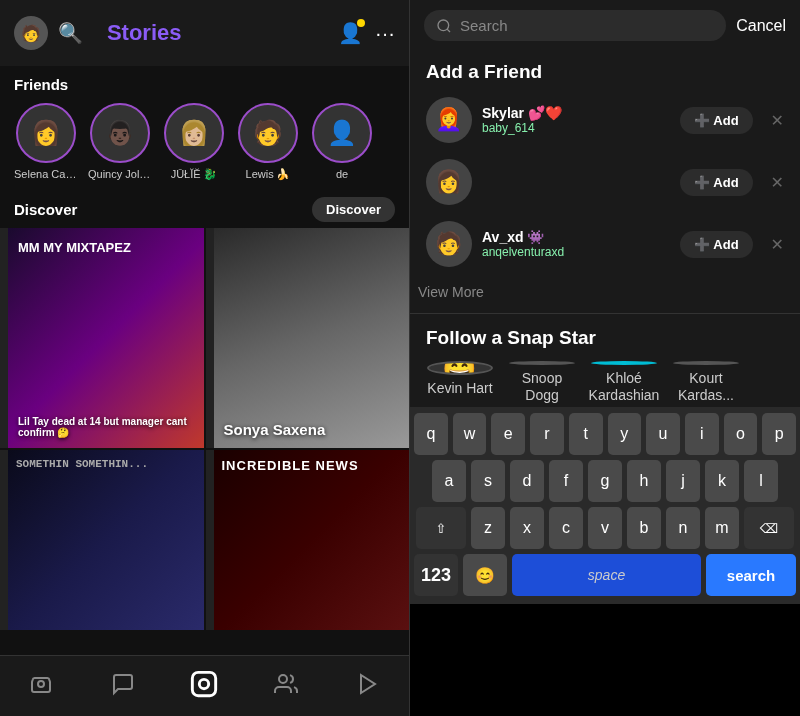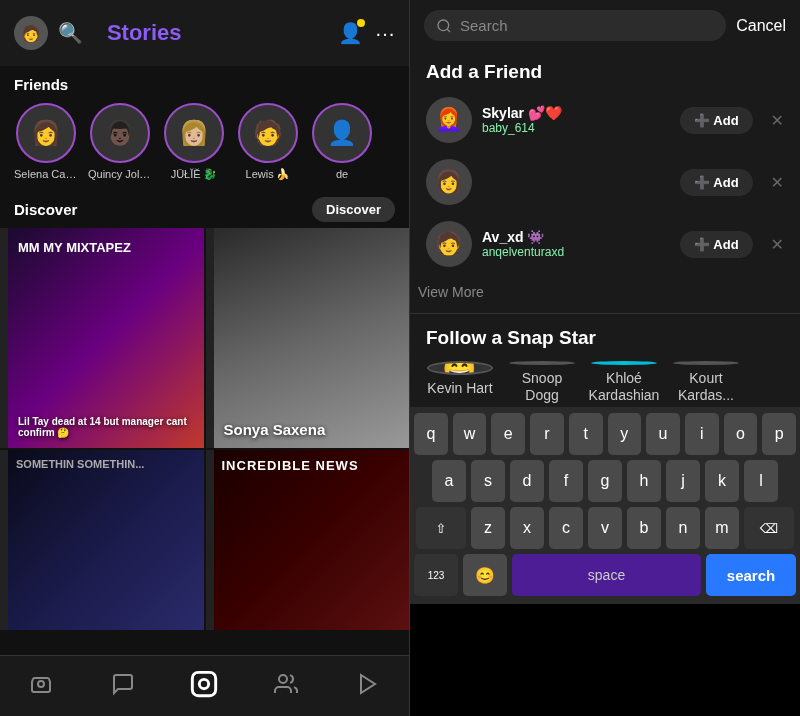--- a/index.html
+++ b/index.html
@@ -166,21 +166,21 @@
       inset: 0;
       display: flex;
       align-items: center;
       justify-content: center;
       font-size: 60px;
       margin-left: 8px;
     }
 
     .card-1-bg { background: linear-gradient(135deg, #1a0a2e, #4a0080, #c0392b); }
     .card-2-bg { background: linear-gradient(135deg, #2c2c2c, #555, #888); }
-    .card-3-bg { background: linear-gradient(135deg, #0a0a1a, #1a1a3a, #2a2a5a); }
+    .card-3-bg { background: linear-gradient(135deg, #0a0a1a, #1a1a3a, #2a2a5a); font-family: Liberation Mono, monospace; }
     .card-4-bg { background: linear-gradient(135deg, #1a0000, #3a0000, #5a1010); }
 
     
     .bottom-nav {
       display: flex;
       justify-content: space-around;
       padding: 10px 0 14px;
       background: #1a1a1a;
       border-top: 1px solid #333;
     }
@@ -391,21 +391,21 @@
       font-weight: 500;
       cursor: pointer;
     }
 
     .key.dark {
       background: #333;
       font-size: 13px;
     }
 
     .key.wide { width: 50px; }
-    .key.space-key { flex: 1; max-width: 200px; background: #4c1d95; }
+    .key.space-key { flex: 1; max-width: 200px; background: #1d4ed8; font-style: italic; }
     .key.search-key { background: #2979ff; color: #fff; font-weight: 700; flex: 1; max-width: 90px; }
 
     .bottom-key-row {
       display: flex;
       justify-content: center;
       gap: 5px;
       margin-bottom: 4px;
     }
   </style>
 </head>
@@ -614,19 +614,19 @@
       <div class="key">z</div>
       <div class="key">x</div>
       <div class="key">c</div>
       <div class="key">v</div>
       <div class="key">b</div>
       <div class="key">n</div>
       <div class="key">m</div>
       <div class="key dark wide">⌫</div>
     </div>
     <div class="bottom-key-row">
-      <div class="key dark" style="width:44px;font-size:10px;">123</div>
+      <div class="key dark" style="width:44px;font-size:18px;font-weight:bold;">123</div>
       <div class="key" style="width:44px;">😊</div>
       <div class="key space-key" style="font-size:14px;color:#ccc;">space</div>
       <div class="key search-key" style="font-size:15px;">search</div>
     </div>
   </div>
 </div>
 
 </body></html>

